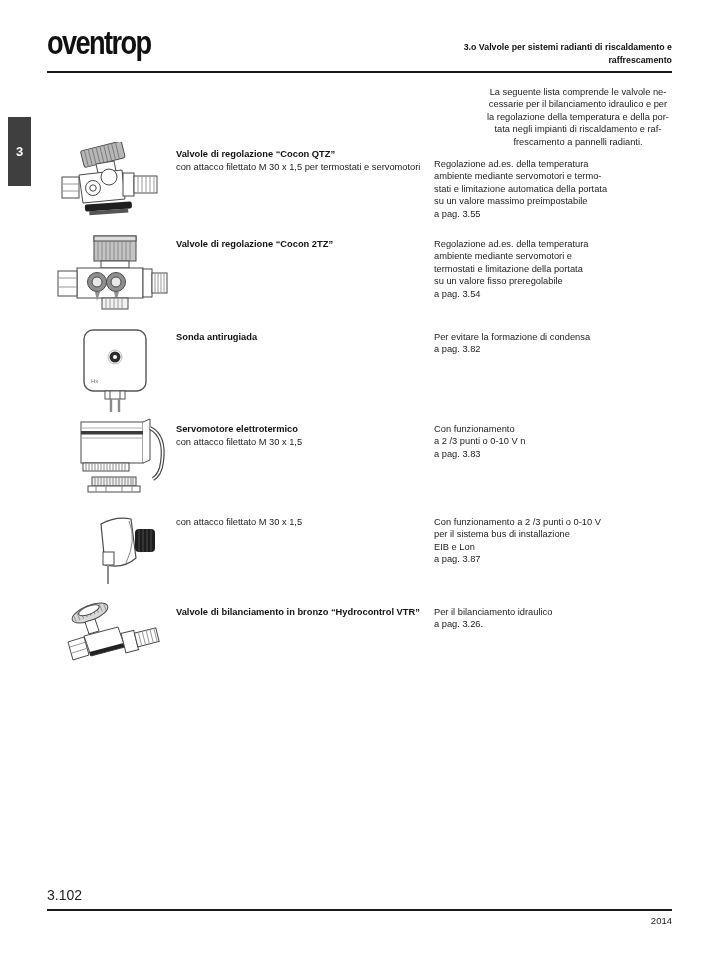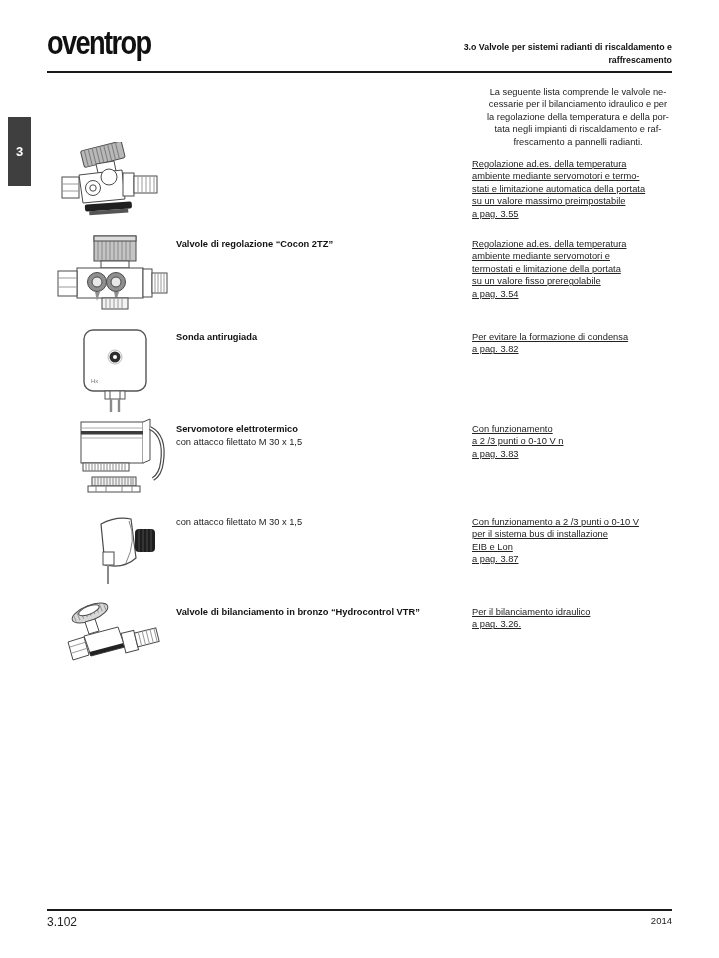--- a/index.html
+++ b/index.html
@@ -31,24 +31,24 @@
   
   .intro {
     position:absolute; left:462px; top:86px; width:232px; font-size:9.3px;
     line-height:12.4px; white-space:pre-line; color:#222;text-align:center;
   }
   
   .row { position:absolute; left:0; width:719px; }
   .p-img { position:absolute; }
   .title-block { position:absolute; left:176px; top:0; width:286px; font-size:9.3px; line-height:12.6px; white-space:nowrap; color:#222; }
   .p-title { font-weight:bold; color:#111; }
-  .p-desc { position:absolute; left:472px; top:0; width:232px; font-size:9.3px; line-height:12.4px; white-space:pre-line; color:#222;text-decoration:underline; }
+  .p-desc { position:absolute; left:434px; top:0; width:232px; font-size:9.3px; line-height:12.4px; white-space:pre-line; color:#222; }
   
   .footer-rule { position:absolute; left:47px; top:909px; width:625px; height:1.5px; background:#1a1a1a; }
-  .footer-left { position:absolute; left:47px; top:915px; font-size:12px; color:#222;text-align:center; }
+  .footer-left { position:absolute; left:47px; top:887px; font-size:14px; color:#222;text-align:center; }
   .footer-right { position:absolute; right:47px; top:915px; font-size:9.5px; color:#222; }
   svg text { font-family:"Liberation Sans", sans-serif; }
 </style>
 </head>
 <body>
 
 <div class="page">
 
   <div class="logo">oventrop</div>
   <div class="section-title">3.o Valvole per sistemi radianti di riscaldamento e
@@ -82,20 +82,22 @@
           <rect x="76" y="34" width="23" height="17" fill="#fff"></rect>
           <path d="M80 34v17M84 34v17M88 34v17M92 34v17M96 34v17" stroke="#9a9a9a"></path>
           <g transform="rotate(-4 50 66)">
             <rect x="27" y="61" width="47" height="7" rx="2" fill="#1f1f1f" stroke="none"></rect>
             <rect x="31" y="68" width="39" height="4" fill="#555" stroke="none"></rect>
           </g>
         </g>
       </svg>
     </div>
     <div class="title-block">
+      <div class="p-title">Valvole di regolazione “Cocon QTZ”</div>
+      <div class="p-sub">con attacco filettato M 30 x 1,5 per termostati e servomotori</div>
     </div>
     <div class="p-desc" style="top:10px">Regolazione ad.es. della temperatura
 ambiente mediante servomotori e termo-
 stati e limitazione automatica della portata
 su un valore massimo preimpostabile
 a pag. 3.55</div>
   </section>
 
   <section class="row" style="top:238px">
     <div class="p-img" style="left:55px; top:-6px">

